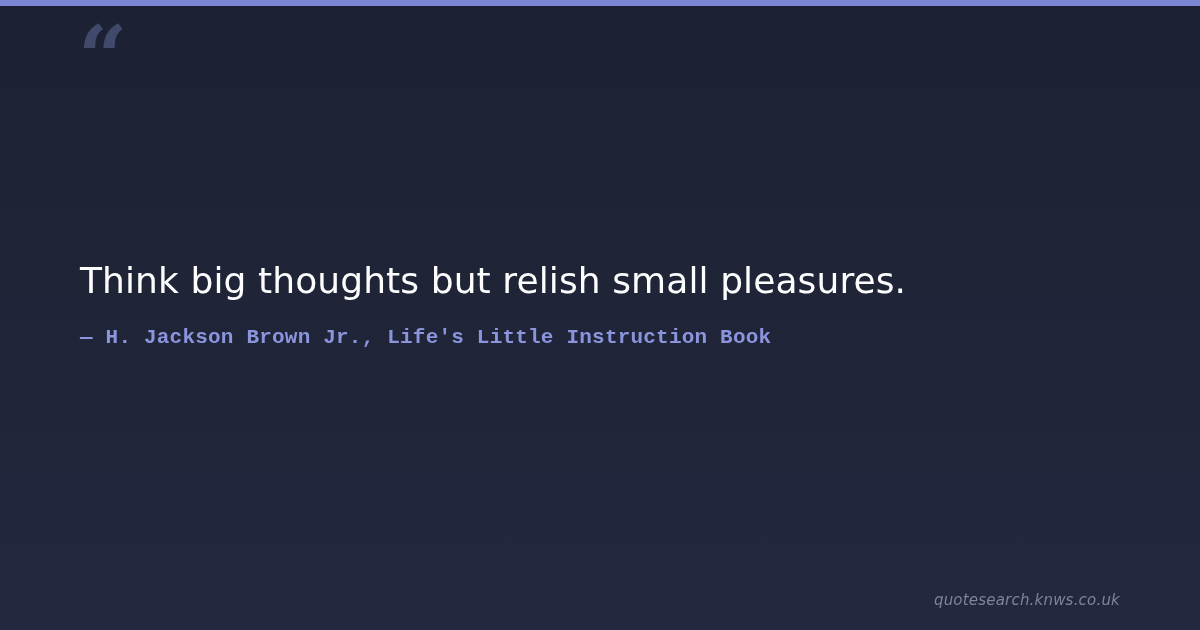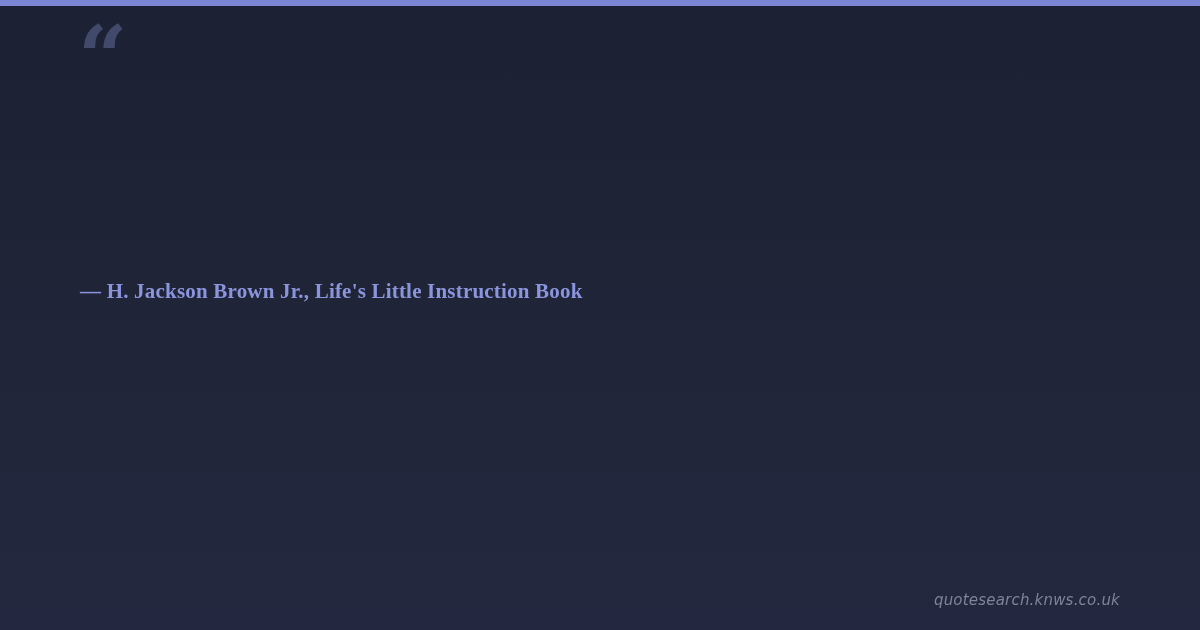--- a/index.html
+++ b/index.html
@@ -58,21 +58,21 @@
     font-size: 36px;
     font-weight: 400;
     line-height: 1.28;
     color: #fdfdfe;
     letter-spacing: 0.1px;
   }
 
   .attribution {
     margin: 0;
     padding-top: 21px;
-    font-family: Liberation Serif, serif;
+    font-family: Liberation Mono, monospace;
     font-size: 21px;
     font-weight: 700;
     line-height: 1.2;
     color: #8b95dd;
     letter-spacing: 0.2px;
   }
 
   .watermark {
     position: absolute;
     right: 80px;
@@ -89,18 +89,19 @@
 </head>
 <body>
 
 <div class="quote-card">
 
   <div class="accent-bar"></div>
 
   <div class="quote-mark">“</div>
 
   <div class="content-block">
+    <p class="quote-text">Think big thoughts but relish small pleasures.</p>
     <p class="attribution">— H. Jackson Brown Jr., Life's Little Instruction Book</p>
   </div>
 
   <div class="watermark">quotesearch.knws.co.uk</div>
 
 </div>
 
 </body></html>

